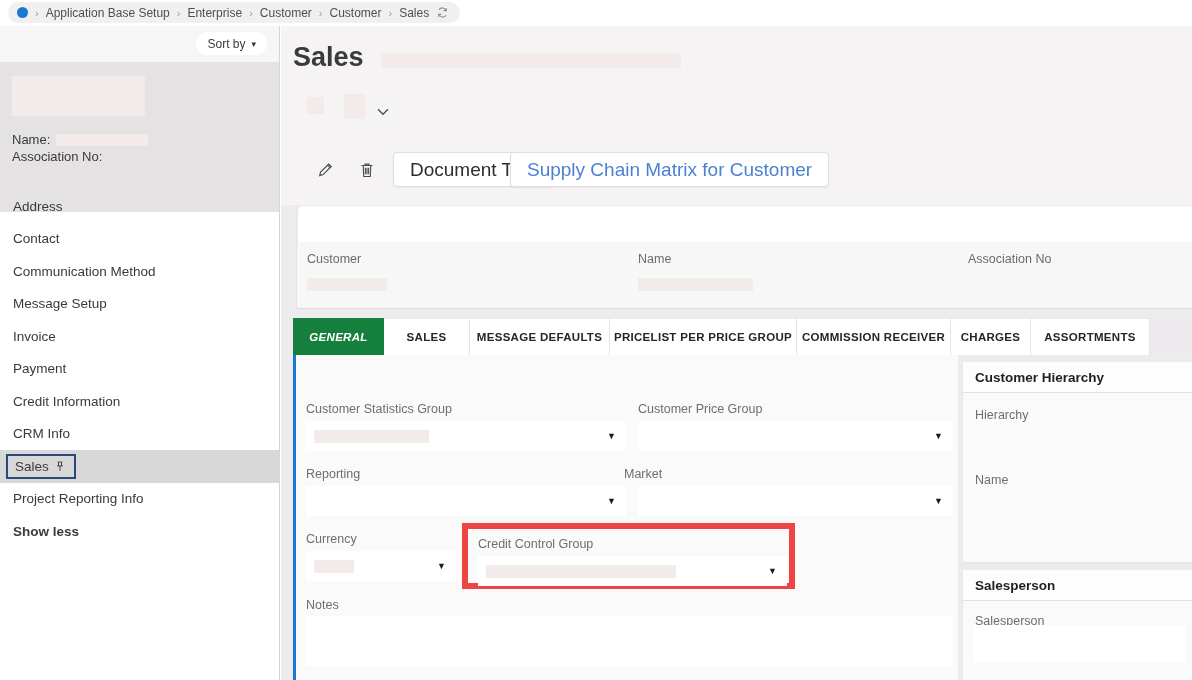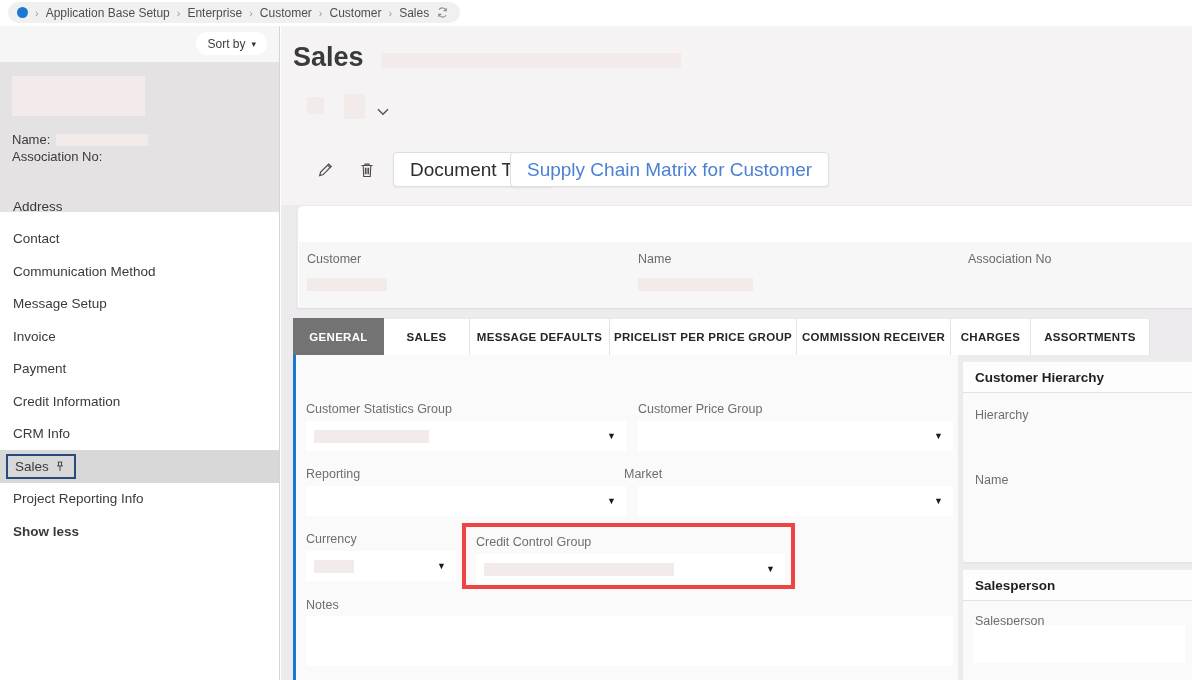--- a/index.html
+++ b/index.html
@@ -59,30 +59,30 @@
     border-top-left-radius:6px; box-shadow:0 1px 2px rgba(0,0,0,0.07); border:1px solid #eceaec; border-right:none; }
   .head-fields { position:absolute; left:1px; top:36px; width:893px; height:66px; background:#f8f7f8; }
   .hf-label { position:absolute; top:10px; font-size:12.5px; color:#6b6b6b; }
   .hf-val { position:absolute; top:36px; height:13px; }
 
   
   .tabbar { position:absolute; left:293px; top:318px; width:899px; height:37px; background:#eceaec; display:flex; }
   .tab { height:37px; display:flex; align-items:center; justify-content:center; font-size:11.5px; font-weight:bold;
     letter-spacing:0.3px; color:#262626; background:#fff; border-right:1px solid #e5e3e5; border-top:1px solid #eduee;
     border-top:1px solid #ece9ec; cursor:pointer; white-space:nowrap; }
-  .tab.active { background:#737373; color:#fff; border:none; }
+  .tab.active { background:#15803d; color:#fff; border:none;font-style:italic; }
 
   
   .panel { position:absolute; left:293px; top:355px; width:665px; height:325px; background:#fbfafb;
     border-left:3px solid #1878d2; }
   .f-label { position:absolute; font-size:12.5px; color:#6e6e6e; white-space:nowrap; }
   .dropdown { position:absolute; height:30px; background:#fff; cursor:pointer; }
   .dd-arrow { position:absolute; right:10px; top:10px; font-size:9px; color:#1a1a1a; }
   .dd-val { position:absolute; left:8px; top:9px; height:13px; }
-  .focus-box { position:absolute; left:166px; top:168px; width:333px; height:66px; border:4px solid #ef4444; }
+  .focus-box { position:absolute; left:166px; top:168px; width:333px; height:66px; border:6px solid #ef4444; }
   .notes-area { position:absolute; left:10px; top:261px; width:647px; height:50px; background:#fff; }
 
   
   .rcard { position:absolute; left:963px; width:229px; background:#fbfafb; box-shadow:0 1px 2px rgba(0,0,0,0.05); }
   .rcard-head { height:31px; display:flex; align-items:center; padding-left:12px; font-size:13.5px; font-weight:bold;
     color:#1f1f1f; background:#fdfdfd; border-bottom:1px solid #e3e1e3; }
   .rc-label { position:absolute; left:12px; font-size:12.5px; color:#6e6e6e; }
   .sp-input { position:absolute; left:10px; top:55px; width:212px; height:38px; background:#fff; }
 </style>
 </head>

